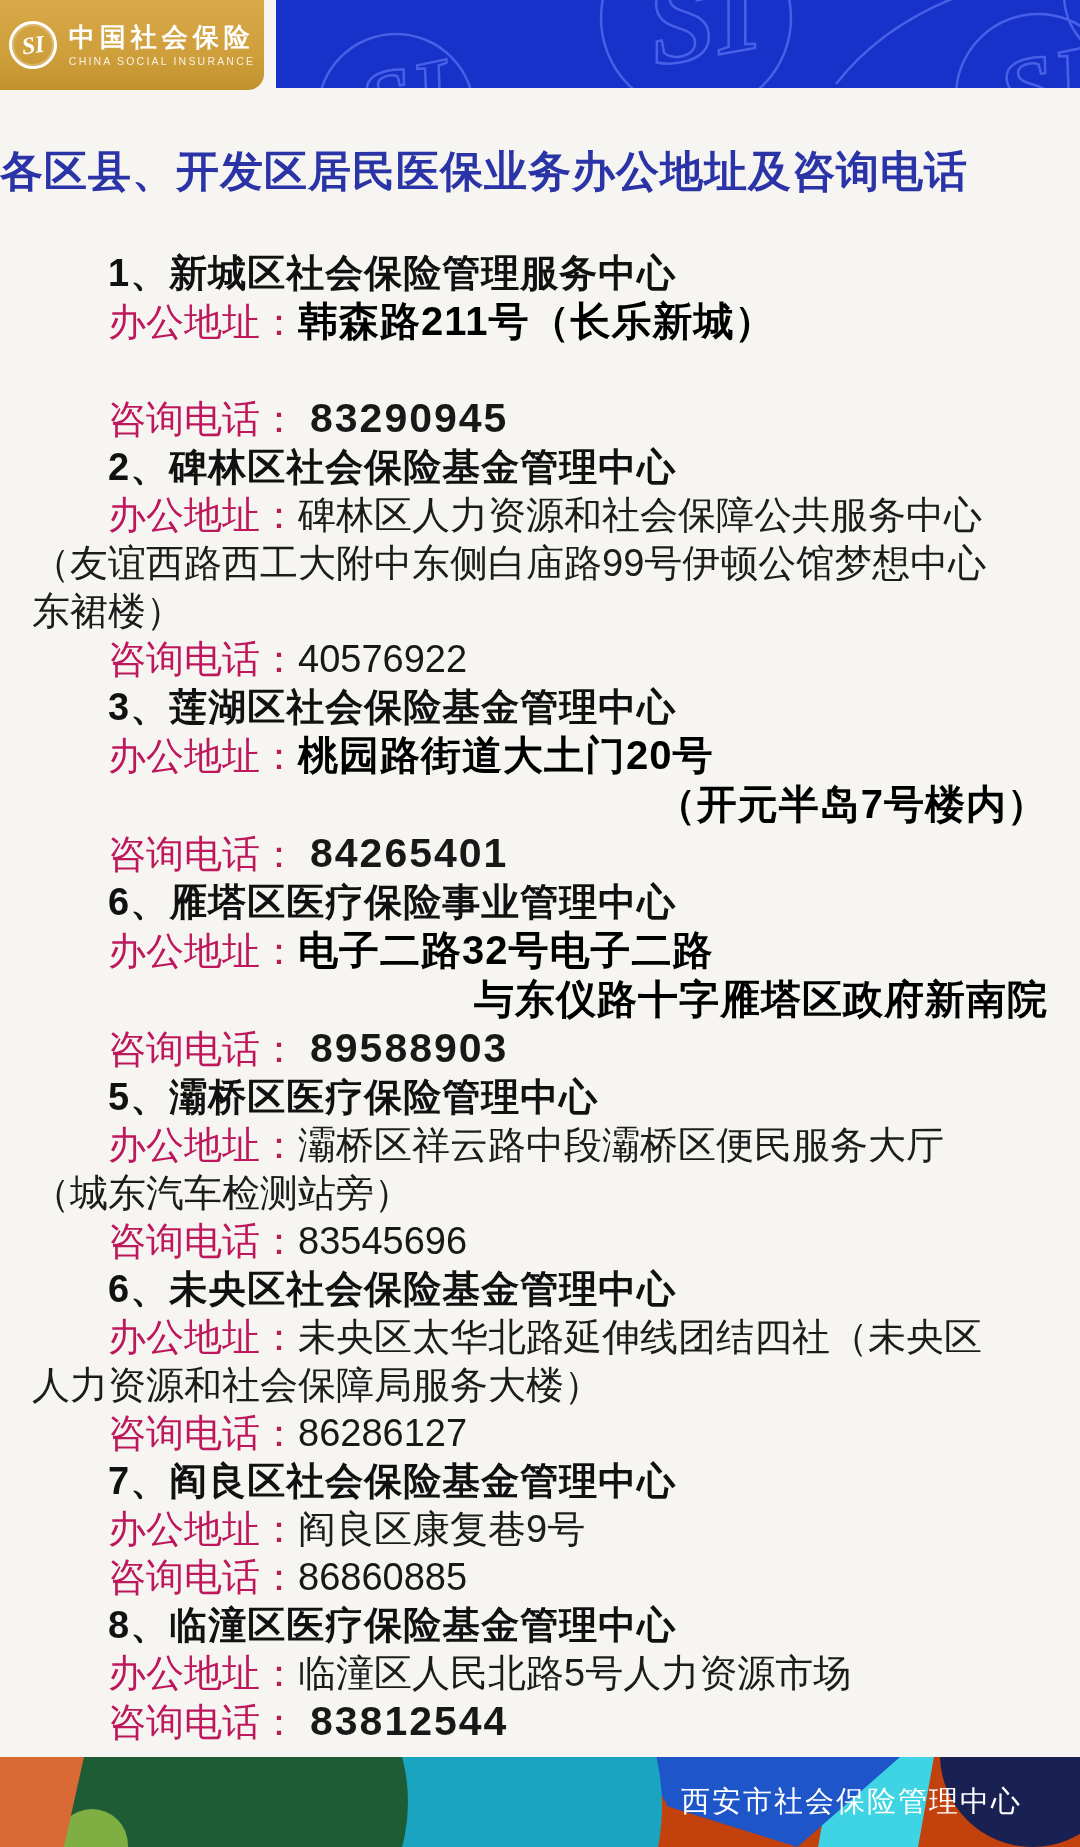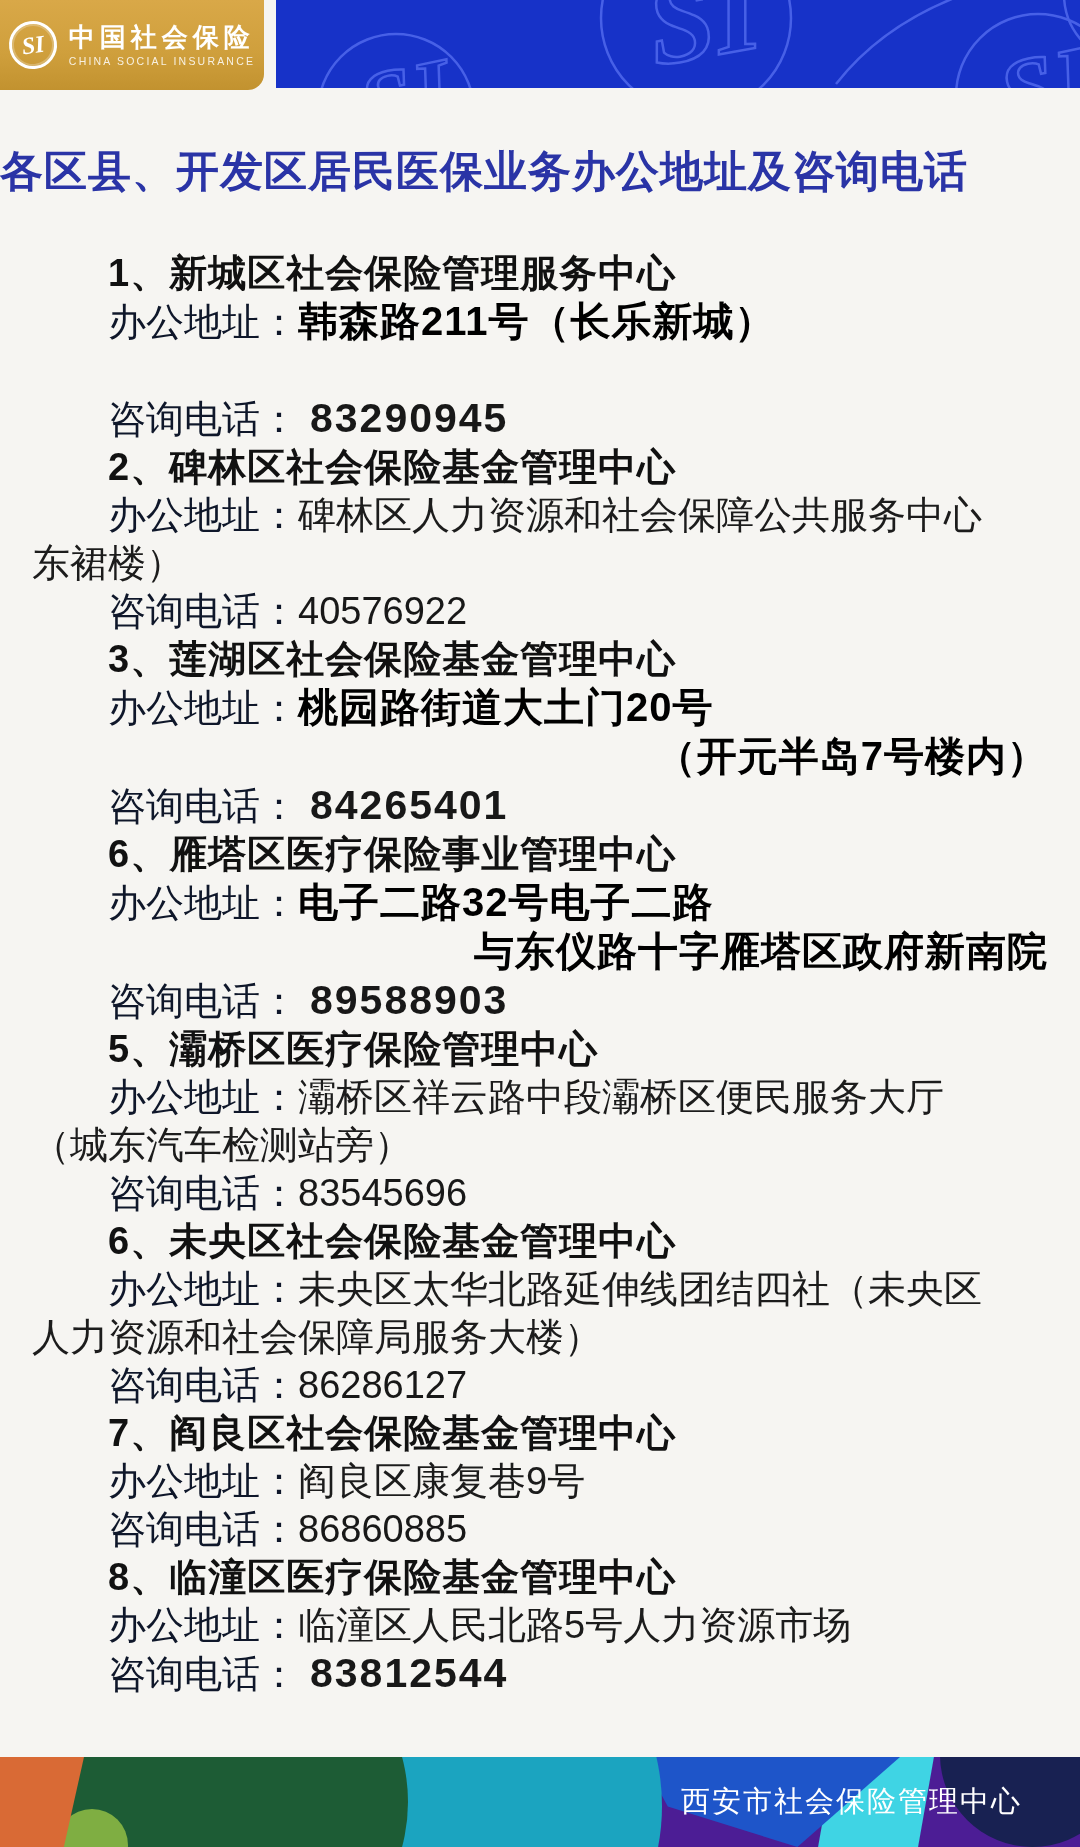--- a/index.html
+++ b/index.html
@@ -45,28 +45,28 @@
   .content{
     position:absolute;top:249px;left:32px;width:1016px;
     font-size:38px;line-height:48px;
   }
   .row{white-space:nowrap;}
   .row.indent{padding-left:76px;}           
   .row.hang{padding-left:258px;text-align:right;}            
   .row.flush{padding-left:0;}               
   .row.blank{height:48px;}
   .entry-heading{font-weight:bold;color:#111;letter-spacing:1px;}
-  .addr-label,.phone-label{color:#0f172a;}
+  .addr-label,.phone-label{color:#be185d;}
   .em{font-weight:bold;font-size:40px;color:#000;letter-spacing:1px;}
   .phone-num{color:#181818;}
   .phone-num.em{font-size:41px;margin-left:12px;letter-spacing:2px;}
   
   .footer{
     position:absolute;left:0;top:1757px;width:1080px;height:90px;overflow:hidden;
-    background:#4c1d95;
+    background:#c2410c;
   }
   .footer .shape{position:absolute;}
   .f-navy{right:-45px;top:-95px;width:185px;height:185px;border-radius:50%;background:#182152;z-index:2;}
   .f-cyanstrip{left:826px;top:0;width:100px;height:100%;background:#3fd4e4;transform:skewX(-10deg);z-index:2;}
   .f-blue{left:630px;top:0;width:270px;height:100%;background:#1e55c9;
           clip-path:polygon(4% 0,100% 0,62% 100%,14% 55%);z-index:3;}
   .f-teal{left:228px;top:-168px;width:434px;height:434px;border-radius:50%;background:#1ba4c0;z-index:4;}
   .f-mgreen{left:52px;top:0;width:130px;height:100%;background:#3f8a4a;z-index:5;}
   .f-dgreen{left:62px;top:-128px;width:346px;height:346px;border-radius:50%;background:#1d5c35;z-index:6;}
   .f-yg{left:56px;bottom:-34px;width:72px;height:72px;border-radius:50%;background:#7fae42;z-index:7;}
@@ -111,20 +111,21 @@
 <div class="content">
     <div>
       <div class="row indent entry-heading">1、新城区社会保险管理服务中心</div>
       <div class="row indent"><span class="addr-label">办公地址：</span><span class="em">韩森路211号（长乐新城）</span></div>
       <div class="row blank"></div>
       <div class="row indent"><span class="phone-label">咨询电话：</span><span class="phone-num em">83290945</span></div>
     </div>
     <div>
       <div class="row indent entry-heading">2、碑林区社会保险基金管理中心</div>
       <div class="row indent"><span class="addr-label">办公地址：</span><span class="">碑林区人力资源和社会保障公共服务中心</span></div>
+      <div class="row flush"><span class="">（友谊西路西工大附中东侧白庙路99号伊顿公馆梦想中心</span></div>
       <div class="row flush"><span class="">东裙楼）</span></div>
       <div class="row indent"><span class="phone-label">咨询电话：</span><span class="phone-num">40576922</span></div>
     </div>
     <div>
       <div class="row indent entry-heading">3、莲湖区社会保险基金管理中心</div>
       <div class="row indent"><span class="addr-label">办公地址：</span><span class="em">桃园路街道大土门20号</span></div>
       <div class="row hang"><span class="em">（开元半岛7号楼内）</span></div>
       <div class="row indent"><span class="phone-label">咨询电话：</span><span class="phone-num em">84265401</span></div>
     </div>
     <div>

